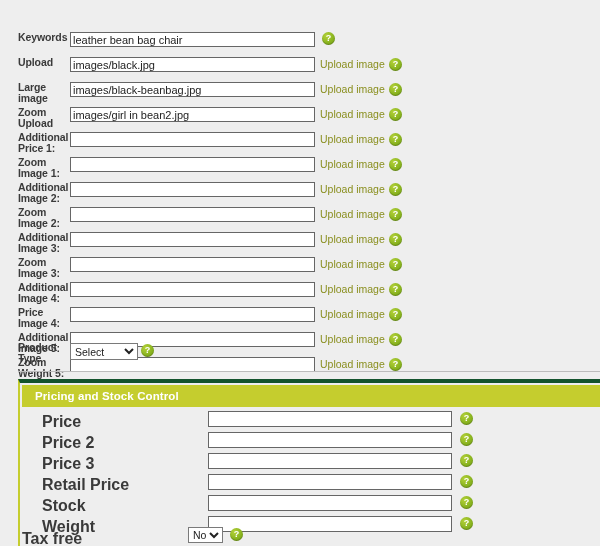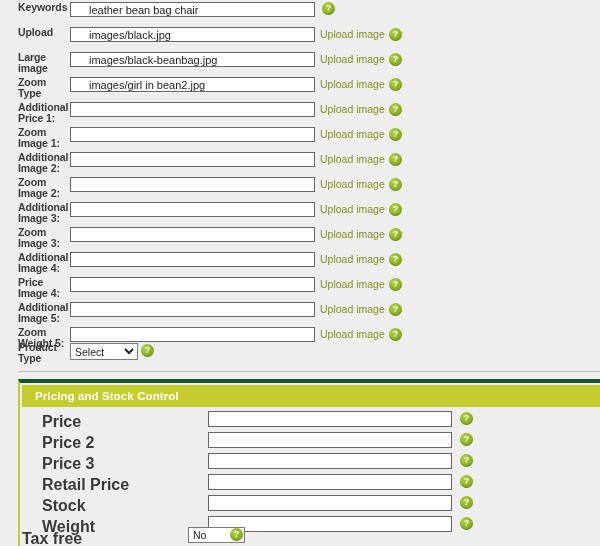--- a/index.html
+++ b/index.html
@@ -13,20 +13,21 @@
     font-family: "Liberation Sans", sans-serif;
     font-size: 11px;
     color: #333333;
     overflow: hidden;
   }
 
   
   .form-row {
     position: relative;
     height: 25px;
+    margin-top: 30px;
   }
   .lbl {
     position: absolute;
     left: 18px;
     top: 2px;
     width: 52px;
     font-size: 10.5px;
     font-weight: bold;
     color: #3a3a3a;
     line-height: 11px;
@@ -37,21 +38,21 @@
     left: 70px;
     top: 2px;
     width: 245px;
     height: 15px;
     box-sizing: border-box;
     background: #ffffff;
     border: 1px solid #666666;
     font-family: "Liberation Sans", sans-serif;
     font-size: 11px;
     color: #222222;
-    padding: 0 18px;
+    padding: 0 2px;
     line-height: 13px;
   }
 
   .uplink {
     position: absolute;
     left: 320px;
     top: 3px;
     font-size: 10.5px;
     color: #8a8f1f;
     text-decoration: none;
@@ -78,21 +79,21 @@
 
   select.sel {
     position: absolute;
     font-family: "Liberation Sans", sans-serif;
     font-size: 10.5px;
     background: #ffffff;
     border: 1px solid #7a7a7a;
     color: #222;
   }
   #product-type-select { left: 70px; top: 343px; width: 68px; height: 17px; }
-  #tax-free-select     { left: 188px; top: 527px; width: 57px; height: 16px; }
+  #tax-free-select     { left: 188px; top: 527px; width: 35px; height: 16px; }
 
   #help-product-type { left: 141px; top: 344px; }
   #help-tax-free     { left: 230px; top: 528px; }
 
   
   .divider {
     position: absolute;
     left: 18px;
     top: 371px;
     width: 582px;
@@ -170,21 +171,21 @@
       <a class="uplink" href="#">Upload image</a>
       <div class="help help-img">?</div>
     </div>
     <div class="form-row" style="position: absolute; left: 0px; top: 50px; width: 600px;">
       <div class="lbl">Large image</div>
       <input type="text" class="txt" value="images/black-beanbag.jpg" style="">
       <a class="uplink" href="#">Upload image</a>
       <div class="help help-img">?</div>
     </div>
     <div class="form-row" style="position: absolute; left: 0px; top: 75px; width: 600px;">
-      <div class="lbl">Zoom Type</div>
+      <div class="lbl">Zoom Upload</div>
       <input type="text" class="txt" value="images/girl in bean2.jpg" style="">
       <a class="uplink" href="#">Upload image</a>
       <div class="help help-img">?</div>
     </div>
     <div class="form-row" style="position: absolute; left: 0px; top: 100px; width: 600px;">
       <div class="lbl">Additional Price 1:</div>
       <input type="text" class="txt" style="">
       <a class="uplink" href="#">Upload image</a>
       <div class="help help-img">?</div>
     </div>

